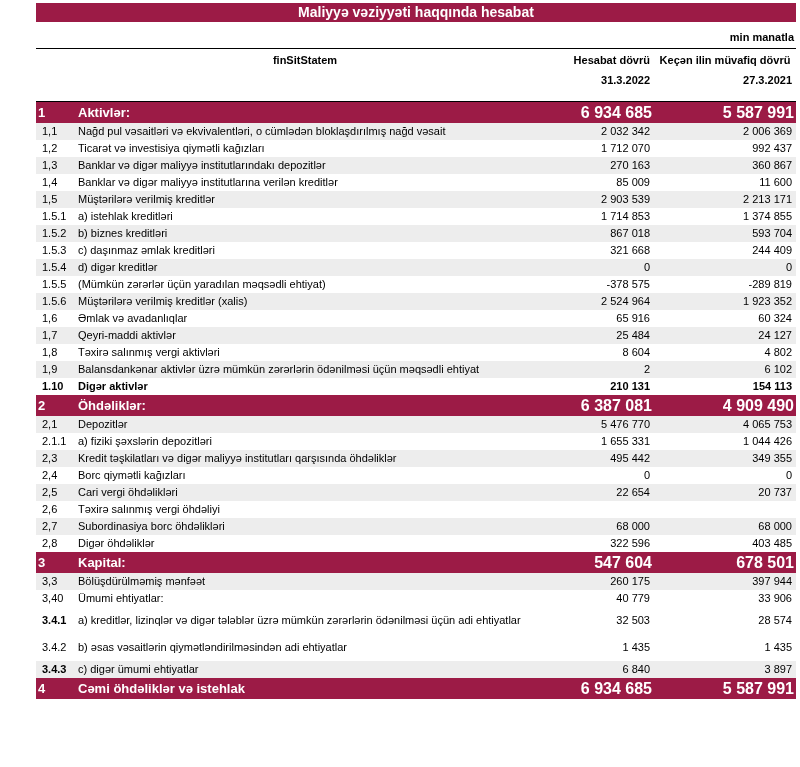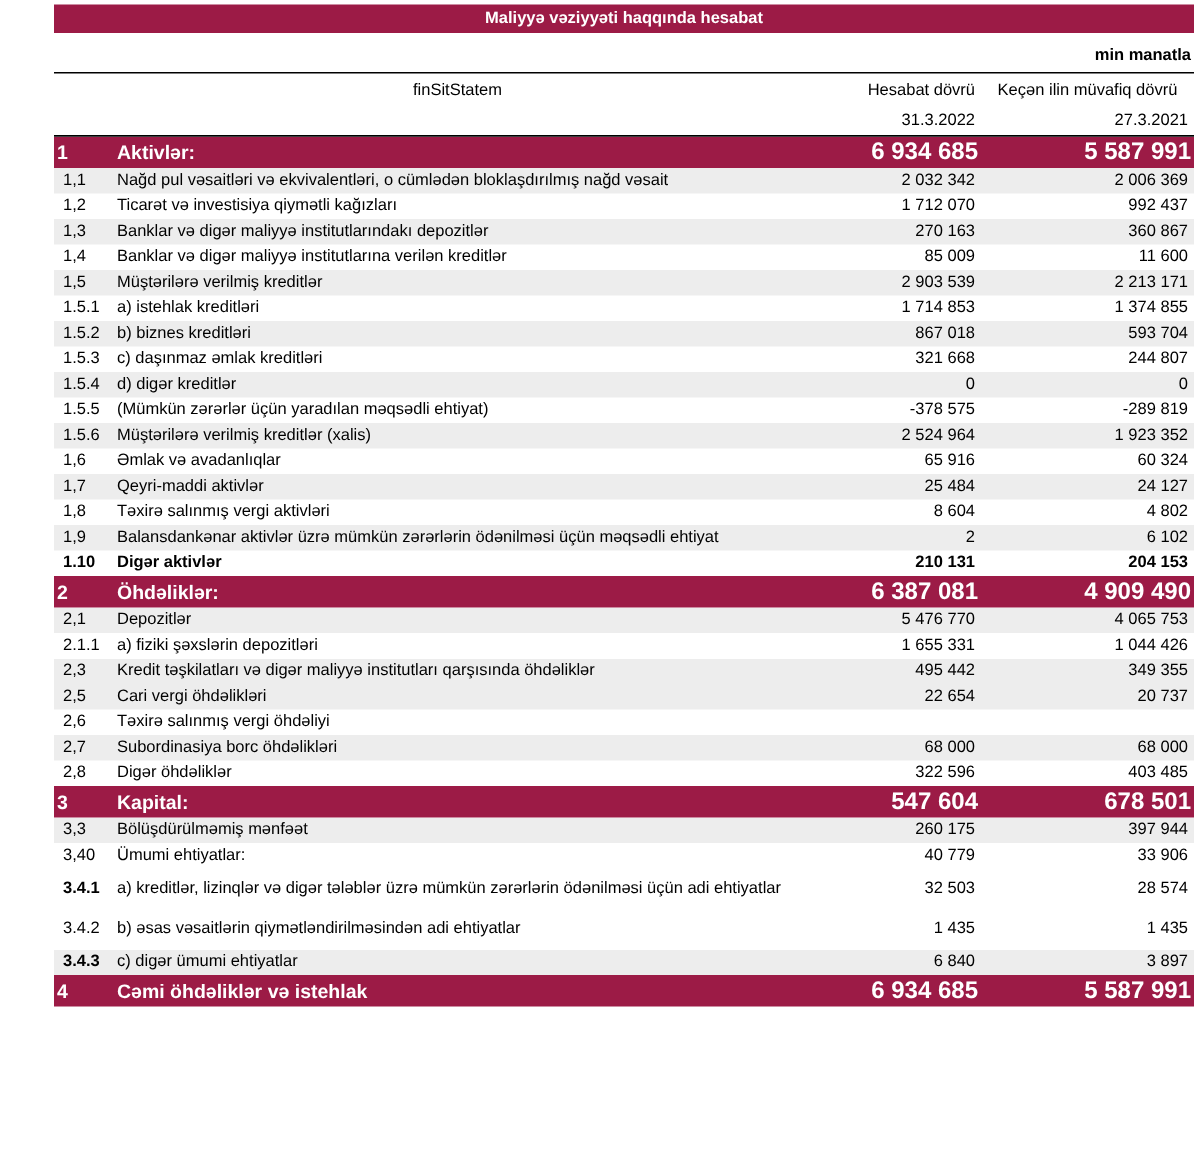--- a/index.html
+++ b/index.html
@@ -5,36 +5,36 @@
   :root { --accent: #9C1B46; --stripe: #EDEDED; }
   * { margin: 0; padding: 0; box-sizing: border-box; }
   html, body { background: #fff; }
   body {
     width: 800px; height: 767px; overflow: hidden;
     font-family: "Liberation Sans", sans-serif; color: #000;
   }
   .page { padding: 3px 4px 0 36px; }
   .title-bar {
     background: var(--accent); color: #fff; font-weight: bold;
-    font-size: 11px; text-align: center; height: 19px; line-height: 19px;
+    font-size: 14px; text-align: center; height: 19px; line-height: 19px;
   }
   .unit-label {
     text-align: right; font-weight: bold; font-size: 11px;
     margin-top: 9px; margin-bottom: 5px; padding-right: 2px;
   }
   table { width: 100%; border-collapse: collapse; table-layout: fixed; }
   col.c-num { width: 40px; }
   col.c-cur { width: 120px; }
   col.c-pri { width: 142px; }
-  thead th { font-weight: normal; font-size: 11px; line-height: 13px; }
+  thead th { font-weight: bold; font-size: 11px; line-height: 13px; }
   tr.head-row th { border-top: 1px solid #000; padding: 5px 4px; vertical-align: middle; }
   tr.head-row .h-label { text-align: center; }
   tr.head-row .h-cur { text-align: right; padding-right: 4px; }
   tr.head-row .h-pri { text-align: center; }
-  tr.dates-row th { border-bottom: 1px solid #000; padding: 2px 4px 3px; text-align: right; }
+  tr.dates-row th { border-bottom: 1px solid #000; padding: 2px 4px 14px; text-align: right; }
   tbody td, tr.section td {
     font-size: 11px; line-height: 13px; padding: 2px 2px; vertical-align: middle;
     overflow: hidden;
   }
   td.num { padding-left: 6px; text-align: left; }
   td.lbl { padding-left: 2px; }
   td.cur, td.pri { text-align: right; padding-right: 4px; white-space: nowrap; }
   tr.shaded { background: var(--stripe); }
   tr.section { background: var(--accent); color: #fff; }
   tr.section td { font-weight: bold; font-size: 13px; line-height: 15px; padding-top: 3px; padding-bottom: 3px; }
@@ -116,21 +116,21 @@
         <tr class="shaded">
           <td class="num">1.5.2</td>
           <td class="lbl">b) biznes kreditləri</td>
           <td class="cur">867 018</td>
           <td class="pri">593 704</td>
         </tr>
         <tr class="">
           <td class="num">1.5.3</td>
           <td class="lbl">c) daşınmaz əmlak kreditləri</td>
           <td class="cur">321 668</td>
-          <td class="pri">244 807</td>
+          <td class="pri">244 409</td>
         </tr>
         <tr class="shaded">
           <td class="num">1.5.4</td>
           <td class="lbl">d) digər kreditlər</td>
           <td class="cur">0</td>
           <td class="pri">0</td>
         </tr>
         <tr class="">
           <td class="num">1.5.5</td>
           <td class="lbl">(Mümkün zərərlər üçün yaradılan məqsədli ehtiyat)</td>
@@ -164,21 +164,21 @@
         <tr class="shaded">
           <td class="num">1,9</td>
           <td class="lbl">Balansdankənar aktivlər üzrə mümkün zərərlərin ödənilməsi üçün məqsədli ehtiyat</td>
           <td class="cur">2</td>
           <td class="pri">6 102</td>
         </tr>
         <tr class="bold">
           <td class="num">1.10</td>
           <td class="lbl">Digər aktivlər</td>
           <td class="cur">210 131</td>
-          <td class="pri">204 153</td>
+          <td class="pri">154 113</td>
         </tr>
         <tr class="section">
           <td class="num">2</td>
           <td class="lbl">Öhdəliklər:</td>
           <td class="cur">6 387 081</td>
           <td class="pri">4 909 490</td>
         </tr>
         <tr class="shaded">
           <td class="num">2,1</td>
           <td class="lbl">Depozitlər</td>
@@ -189,20 +189,26 @@
           <td class="num">2.1.1</td>
           <td class="lbl">a) fiziki şəxslərin depozitləri</td>
           <td class="cur">1 655 331</td>
           <td class="pri">1 044 426</td>
         </tr>
         <tr class="shaded">
           <td class="num">2,3</td>
           <td class="lbl">Kredit təşkilatları və digər maliyyə institutları qarşısında öhdəliklər</td>
           <td class="cur">495 442</td>
           <td class="pri">349 355</td>
+        </tr>
+        <tr class="">
+          <td class="num">2,4</td>
+          <td class="lbl">Borc qiymətli kağızları</td>
+          <td class="cur">0</td>
+          <td class="pri">0</td>
         </tr>
         <tr class="shaded">
           <td class="num">2,5</td>
           <td class="lbl">Cari vergi öhdəlikləri</td>
           <td class="cur">22 654</td>
           <td class="pri">20 737</td>
         </tr>
         <tr class="">
           <td class="num">2,6</td>
           <td class="lbl">Təxirə salınmış vergi öhdəliyi</td>

